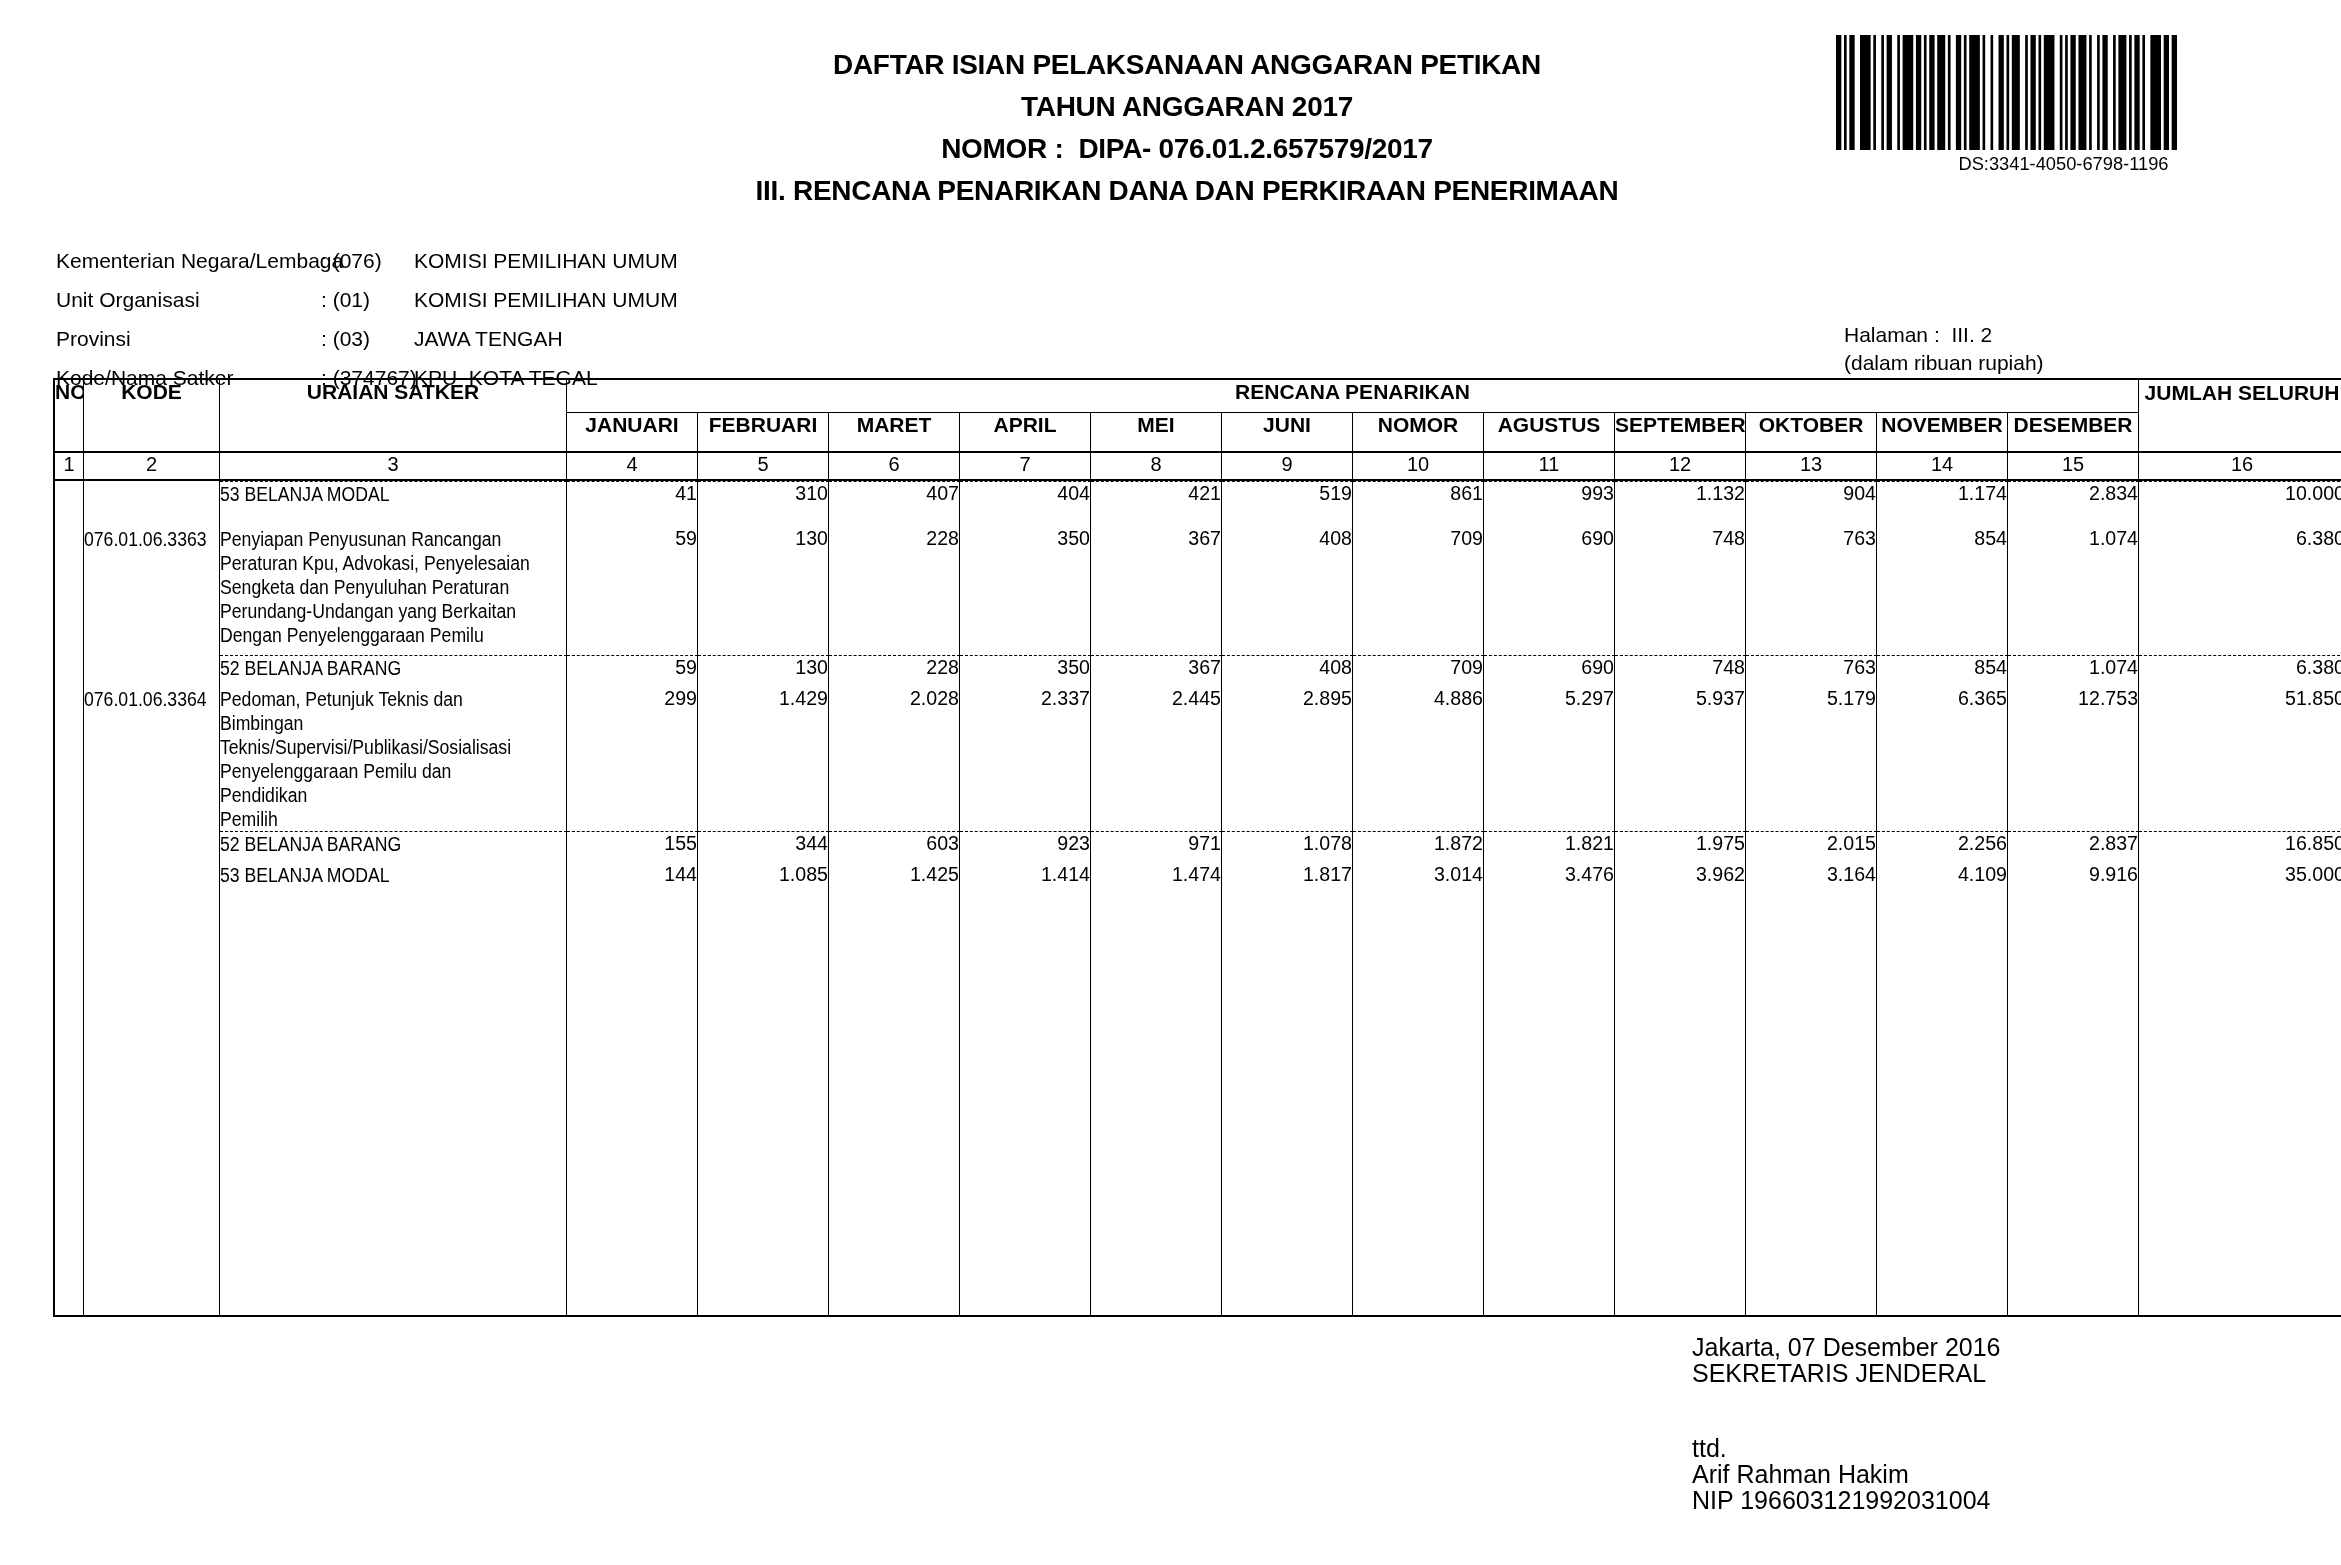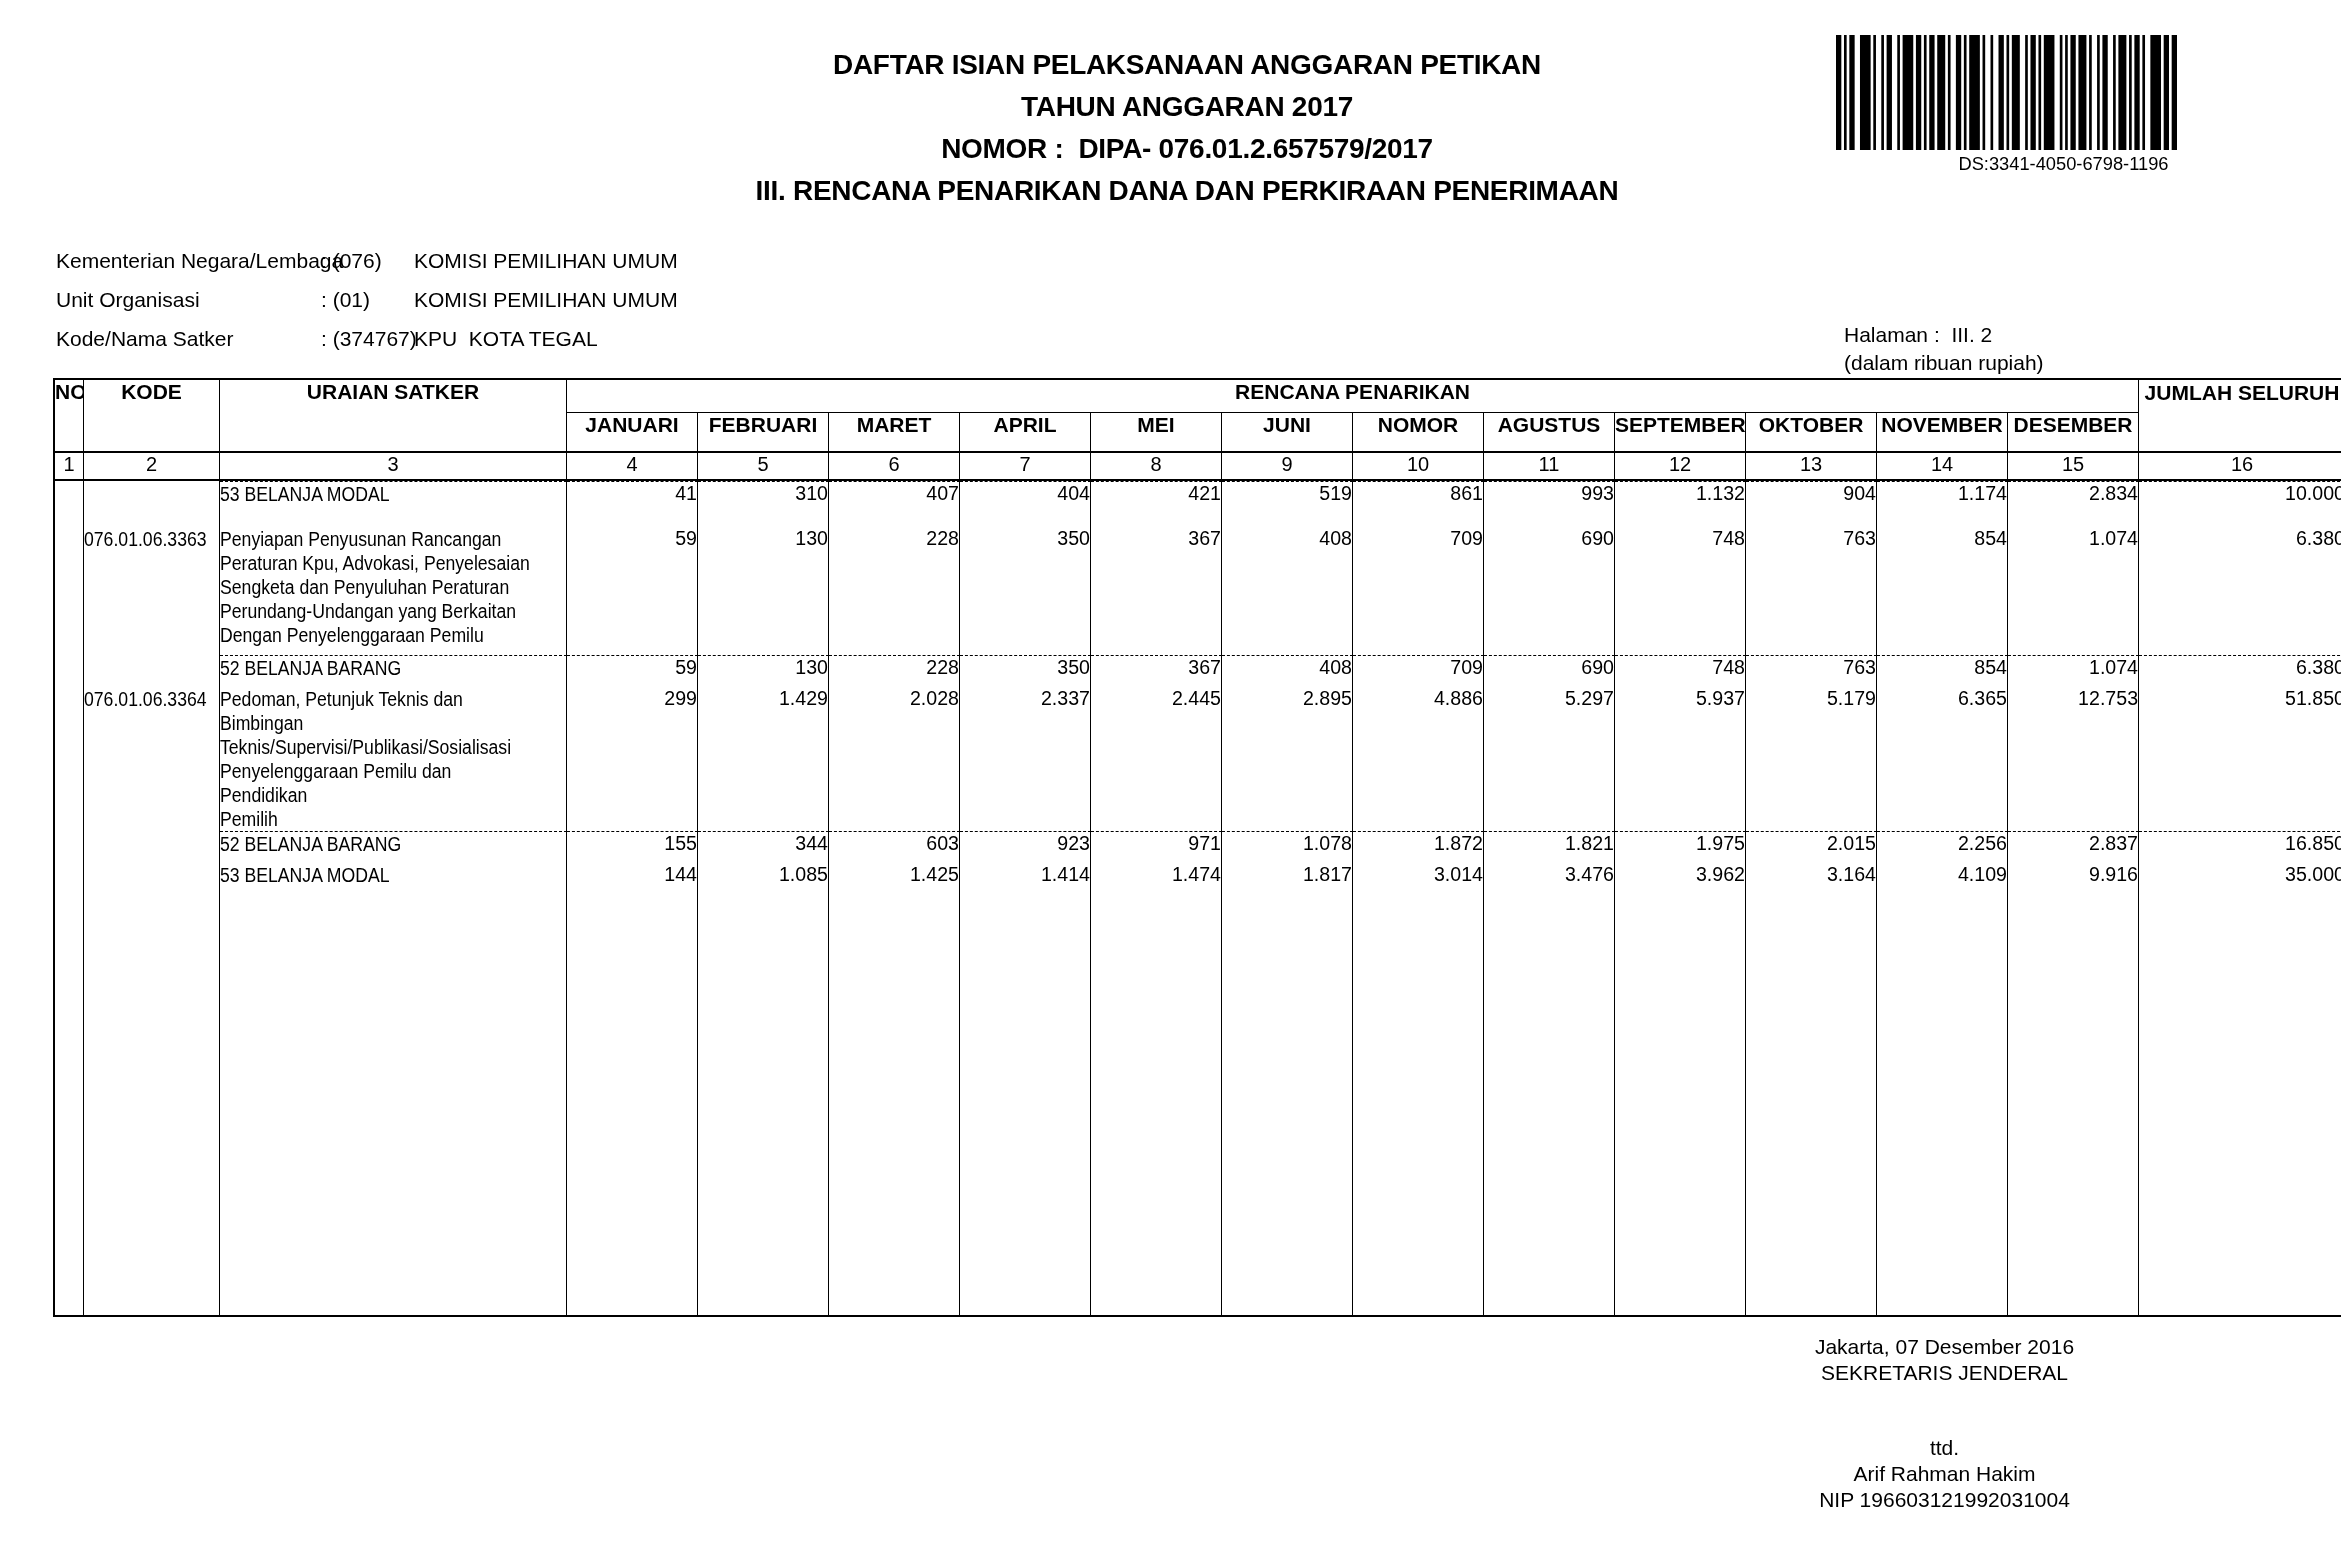--- a/index.html
+++ b/index.html
@@ -51,22 +51,22 @@
         white-space:pre-line;line-height:24px;}
   tbody tr.body-row:nth-child(odd) .dashable{border-top:1.9px dashed #000;}
   tbody tr:nth-child(1)>td{height:46px;}
   tbody tr:nth-child(2)>td{height:128px;}
   tbody tr:nth-child(3)>td{height:32px;}
   tbody tr:nth-child(4)>td{height:125px;}
   tbody tr:nth-child(5)>td{height:32px;}
   tbody tr:nth-child(6)>td{height:37px;}
 
   
-  .footer{position:absolute;left:1692px;top:1334px;width:505px;text-align:center;
-          font-size:21px;line-height:26px;}
+  .footer{position:absolute;left:1692px;top:1334px;width:505px;text-align:left;
+          font-size:25px;line-height:26px;}
   .footer .ttd{margin-top:49px;}
 </style>
 </head>
 <body>
 
 <div class="page">
 
   <div class="titles">
     <div>DAFTAR ISIAN PELAKSANAAN ANGGARAN PETIKAN</div>
     <div>TAHUN ANGGARAN 2017</div>
@@ -126,20 +126,25 @@
       <span>Kementerian Negara/Lembaga</span>
       <span>: (076)</span>
       <span>KOMISI PEMILIHAN UMUM</span>
     </div>
     <div class="meta-row">
       <span>Unit Organisasi</span>
       <span>: (01)</span>
       <span>KOMISI PEMILIHAN UMUM</span>
     </div>
     <div class="meta-row">
+      <span>Provinsi</span>
+      <span>: (03)</span>
+      <span>JAWA TENGAH</span>
+    </div>
+    <div class="meta-row">
       <span>Kode/Nama Satker</span>
       <span>: (374767)</span>
       <span>KPU  KOTA TEGAL</span>
     </div>
   </div>
 
   <div class="halaman">
     <div class="ws-pre">Halaman :  III. 2</div>
     <div>(dalam ribuan rupiah)</div>
   </div>

